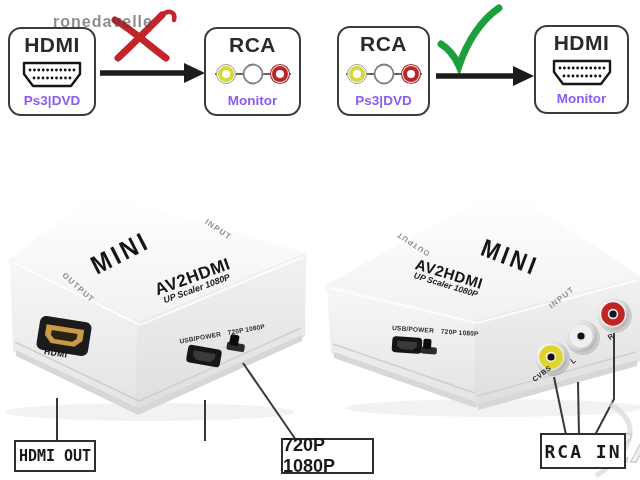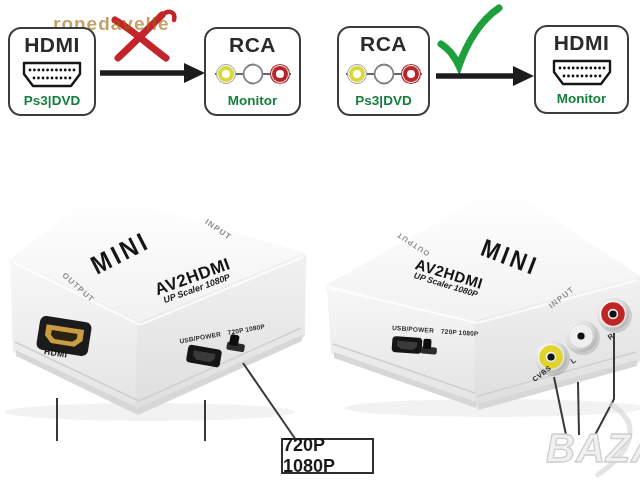--- a/index.html
+++ b/index.html
@@ -5,36 +5,36 @@
   html,body{margin:0;padding:0;background:#fff;}
   .canvas{position:relative;width:640px;height:480px;background:#ffffff;overflow:hidden;
           font-family:"Liberation Sans",sans-serif;}
   .abs{position:absolute;}
   svg{display:block;}
   
   .dbox{position:absolute;box-sizing:border-box;border:2.5px solid #3b3b3b;border-radius:13px;
         background:#fff;display:flex;flex-direction:column;align-items:center;
         justify-content:space-between;padding:5px 2px 7px;z-index:2;}
   .dbox-title{font-size:21px;font-weight:700;color:#2a2a2a;letter-spacing:.5px;line-height:1;}
-  .dbox-cap{font-size:13.5px;font-weight:600;color:#15803d;line-height:1;}
+  .dbox-cap{font-size:13.5px;font-weight:600;color:#8b5cf6;line-height:1;}
   
   .dev-label{position:absolute;color:#111;white-space:nowrap;z-index:2;line-height:1;}
   .brand{font-weight:900;font-size:21px;letter-spacing:3px;color:#151515;}
   .small-gray{color:#8f8f8f;font-weight:600;font-size:8px;letter-spacing:1.2px;}
   .model-wrap{text-align:center;}
   .model{font-weight:800;color:#141414;letter-spacing:.5px;}
   .model-sub{font-weight:700;font-style:italic;color:#1a1a1a;}
   .side-txt{font-size:6.5px;font-weight:700;color:#2e2e2e;letter-spacing:.2px;}
   .jack-txt{font-size:7.5px;font-weight:700;color:#2b2b2b;letter-spacing:.5px;}
   
   .cbox{position:absolute;box-sizing:border-box;background:#fff;border:2px solid #2e2e2e;
         display:flex;align-items:center;justify-content:center;
         font-family:"DejaVu Sans Mono",monospace;font-weight:700;color:#191919;z-index:3;}
   
-  .wm-tl{position:absolute;left:53px;top:13px;font-size:19px;font-weight:700;color:#a16207;
+  .wm-tl{position:absolute;left:53px;top:13px;font-size:16px;font-weight:700;color:#404040;
          opacity:.6;letter-spacing:1px;z-index:1;}
   .wm-br{position:absolute;left:546px;top:426px;font-size:40px;font-weight:900;letter-spacing:1px;
          color:#f0f0f0;-webkit-text-stroke:1.3px #cecece;z-index:1;font-style:italic;}
 </style>
 </head>
 <body>
 
 <div class="canvas">
 
   <svg class="abs" style="left:0;top:0;z-index:1" width="640" height="480" viewBox="0 0 640 480">
@@ -272,15 +272,17 @@
     <div class="model-sub" style="font-size:8.5px">UP Scaler 1080P</div>
   </div>
   <div class="dev-label side-txt" style="left:392px;top:328px;transform:rotate(4deg)">
     <span>USB/POWER</span>
     <span style="margin-left:5px">720P 1080P</span>
   </div>
   <div class="dev-label jack-txt" style="left:531px;top:370px;transform:rotate(-38deg);font-size:7px">CVBS</div>
   <div class="dev-label jack-txt" style="left:571px;top:357px;transform:rotate(-36deg)">L</div>
   <div class="dev-label jack-txt" style="left:608px;top:333px;transform:rotate(-36deg)">R</div>
 
+  <div class="cbox" style="left:14px;top:440px;width:82px;height:32px;font-size:15px">HDMI OUT</div>
   <div class="cbox" style="left:281px;top:438px;width:93px;height:36px;font-size:18px;font-family:'Liberation Sans',sans-serif">720P 1080P</div>
+  <div class="cbox" style="left:540px;top:433px;width:86px;height:36px;font-size:18px;letter-spacing:2px">RCA IN</div>
 
 </div>
 
 </body></html>

